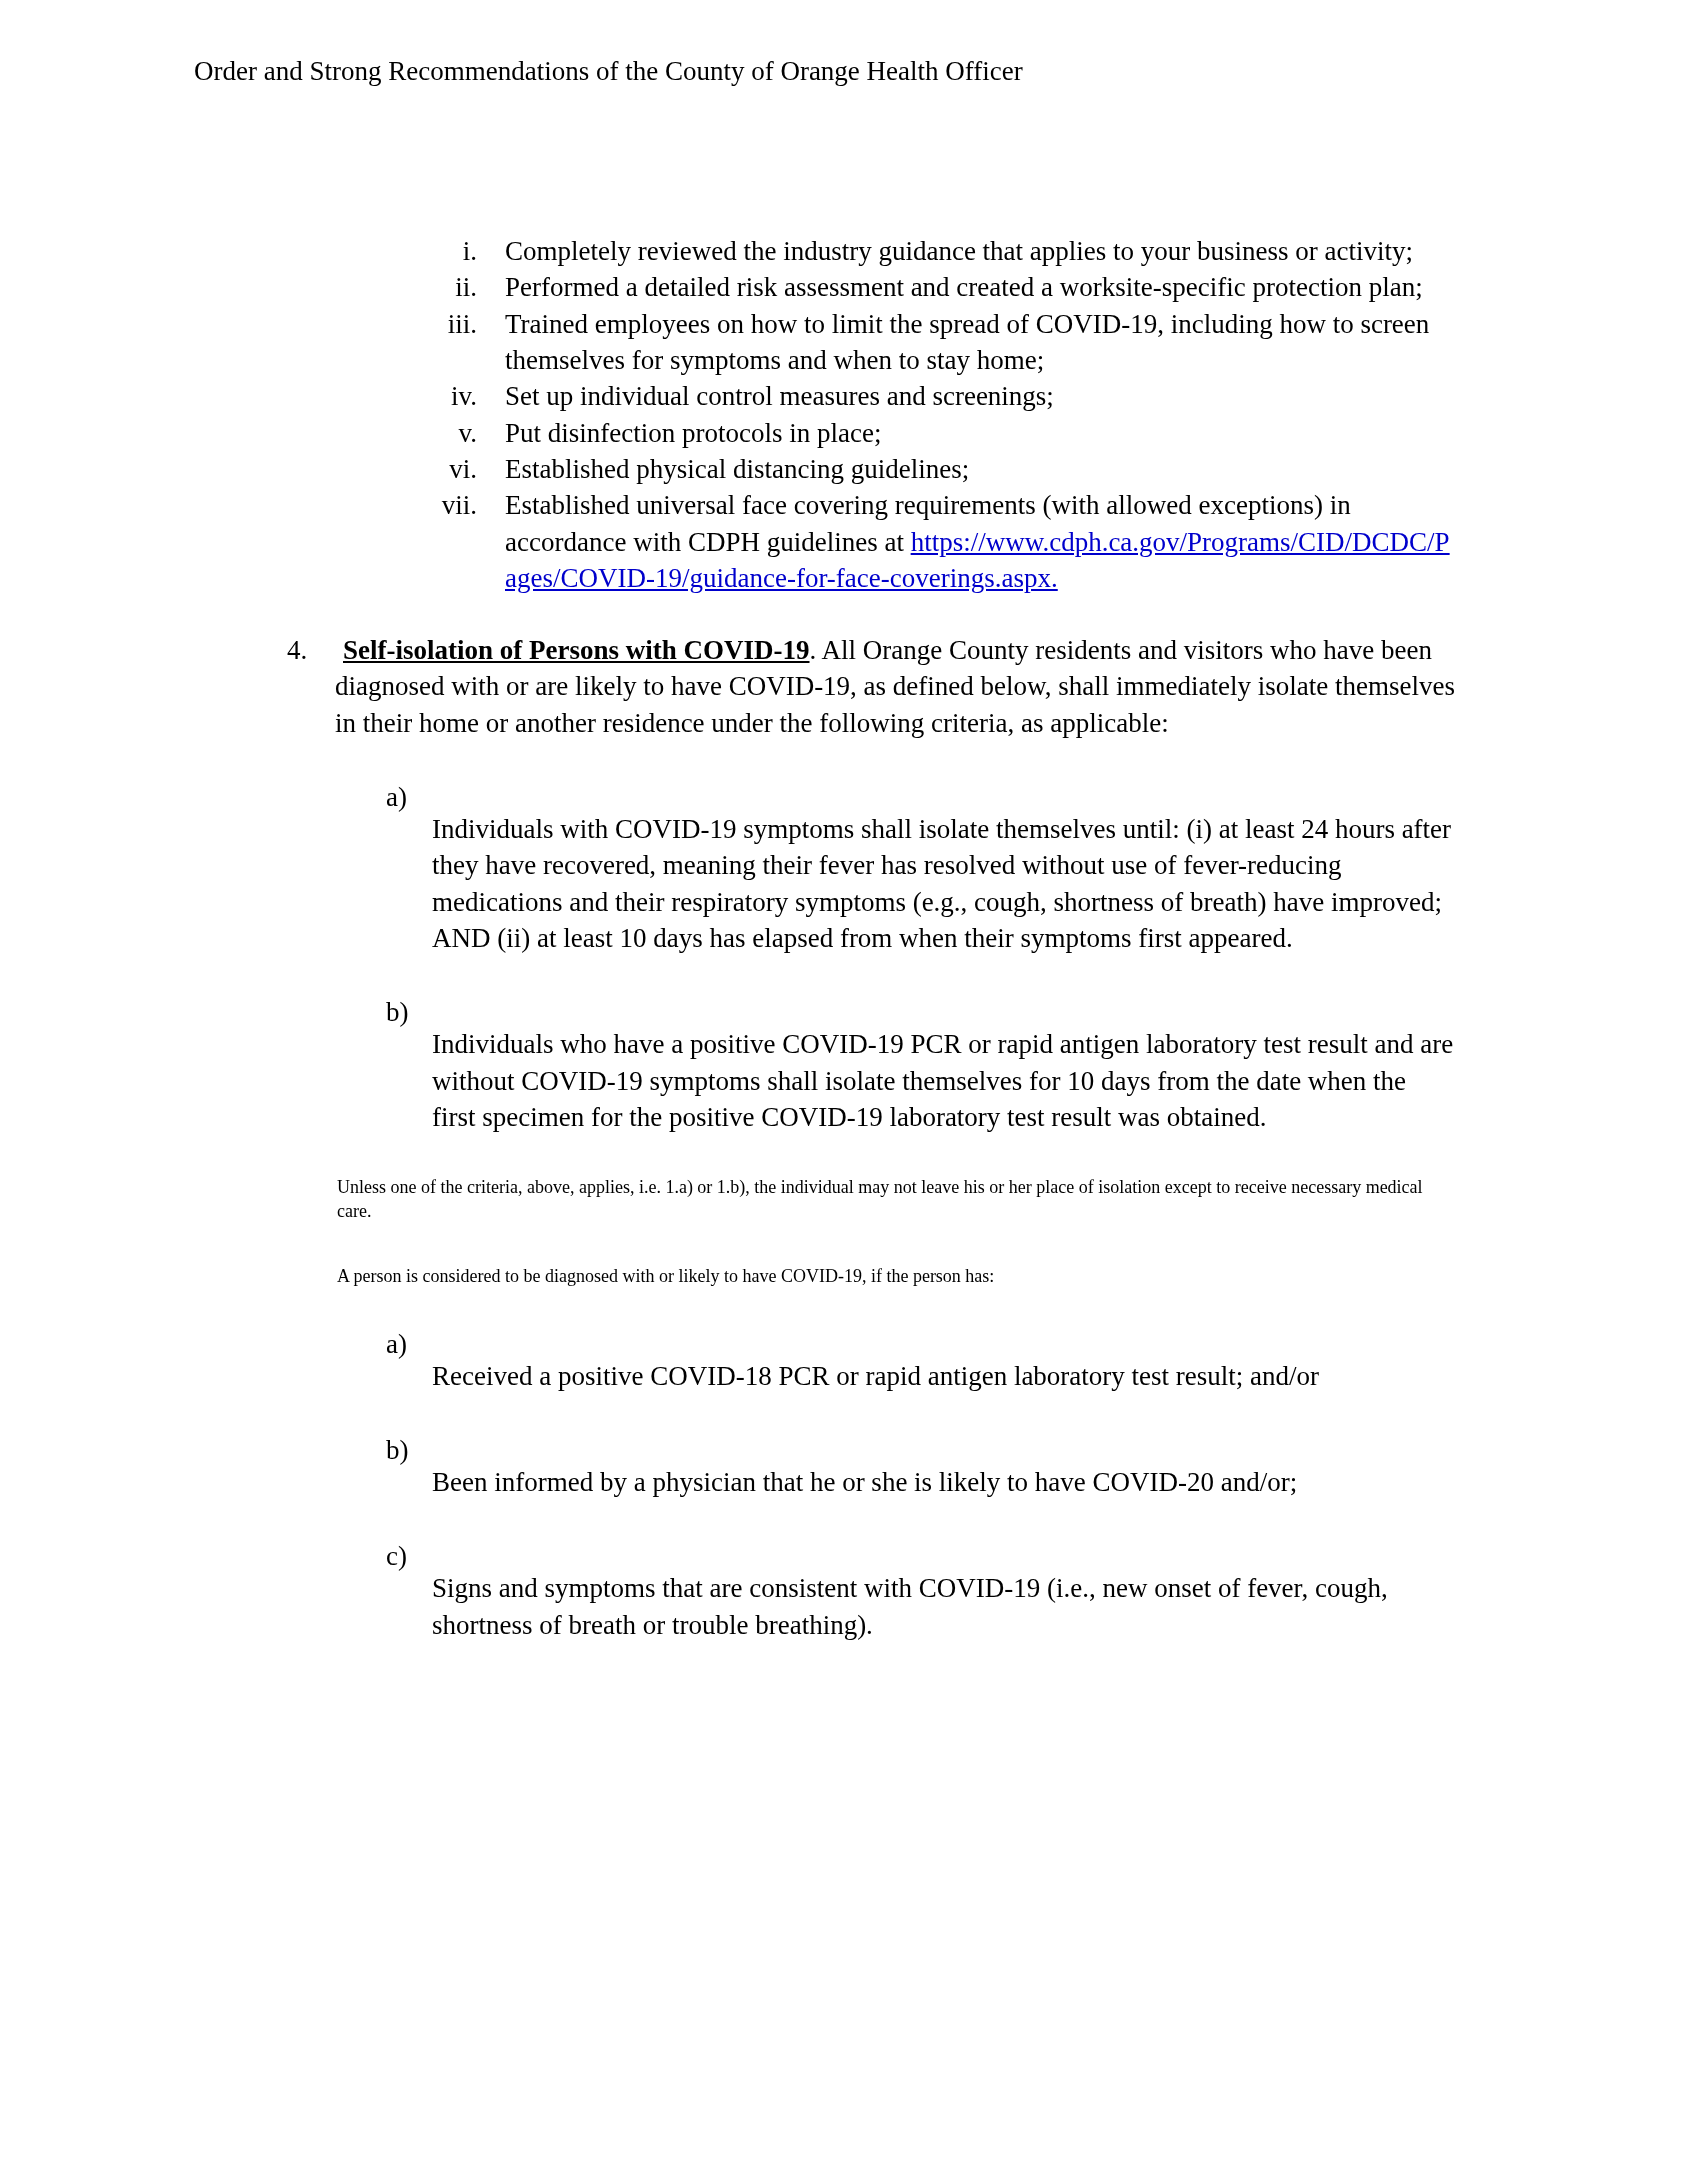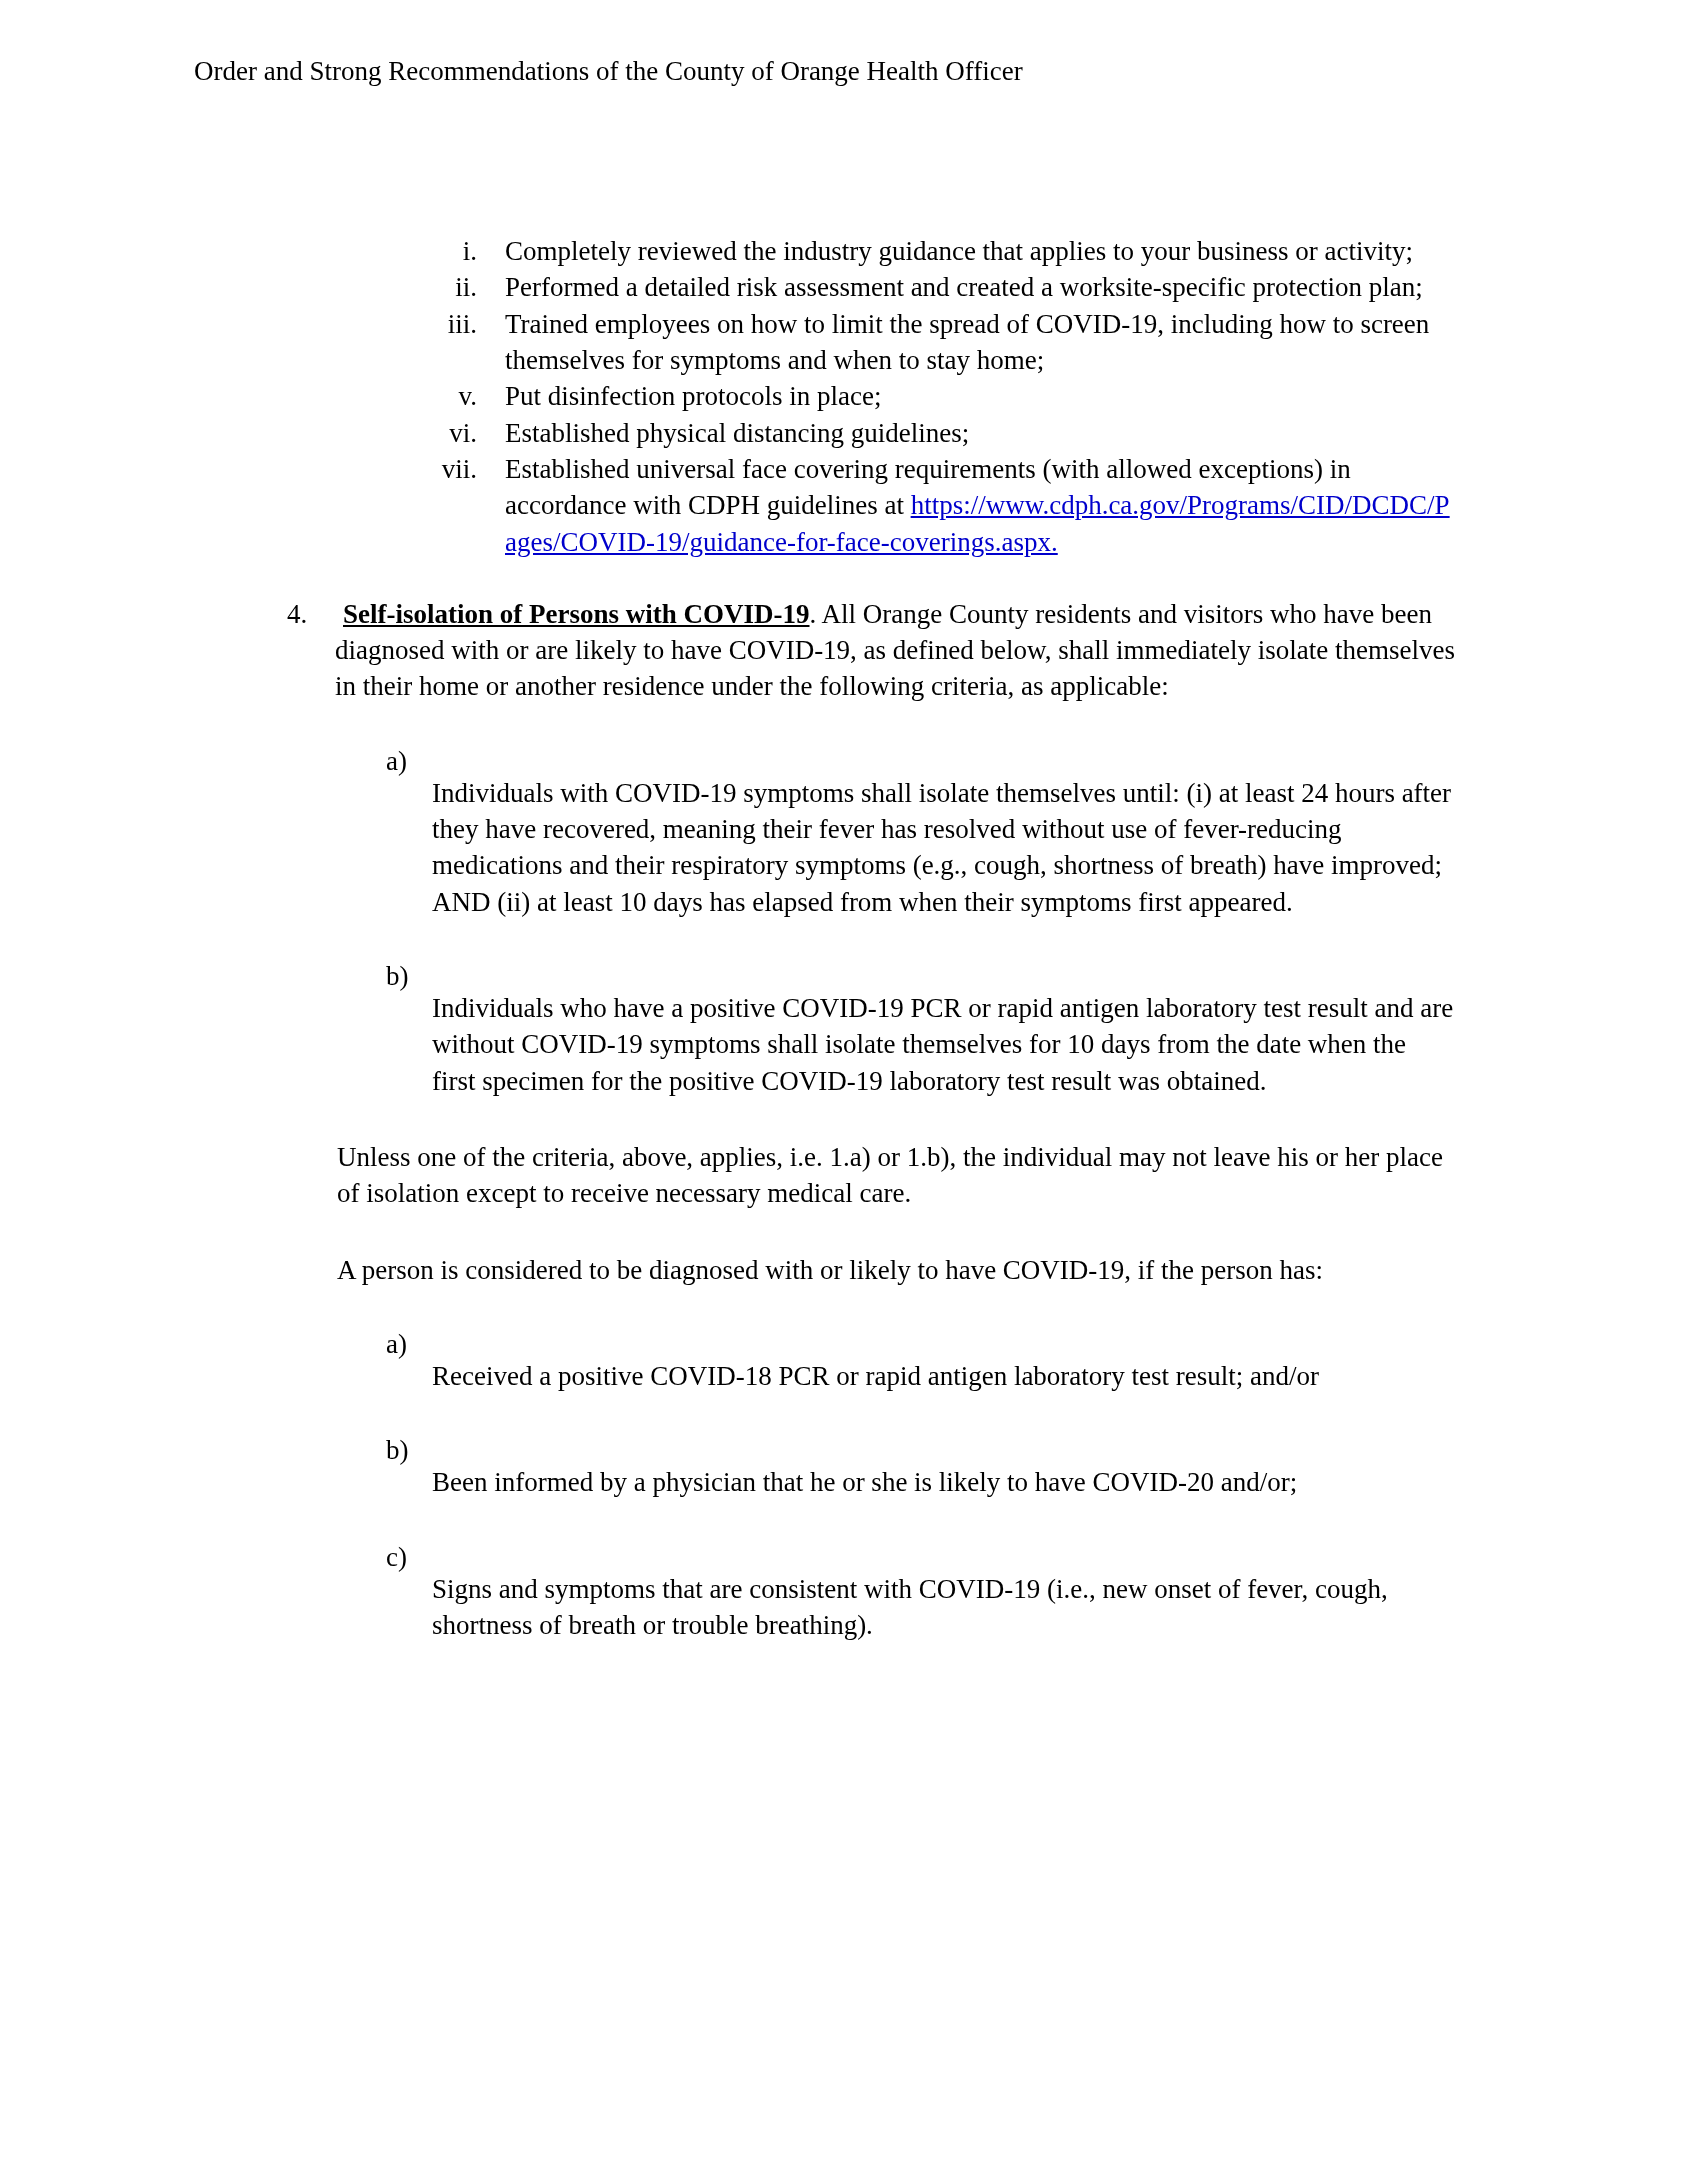--- a/index.html
+++ b/index.html
@@ -127,21 +127,21 @@
   .letter-text {
     flex: 1 1 auto;
     text-align: left;
     margin-top: 32px;
   }
 
   
   .indent-para {
     margin-left: 337px;
     width: 1119px;
-    font-size: 27px;
+    font-size: 18px;
     line-height: 1.345;
     margin-top: 40px;
     text-align: left;
   }
 </style>
 </head>
 <body>
 
 <div class="page">
 
@@ -156,20 +156,24 @@
         <span class="roman-marker">i.</span>
         <span class="roman-text">Completely reviewed the industry guidance that applies to your business or activity;</span>
       </li>
       <li>
         <span class="roman-marker">ii.</span>
         <span class="roman-text">Performed a detailed risk assessment and created a worksite-specific protection plan;</span>
       </li>
       <li>
         <span class="roman-marker">iii.</span>
         <span class="roman-text">Trained employees on how to limit the spread of COVID-19, including how to screen themselves for symptoms and when to stay home;</span>
+      </li>
+      <li>
+        <span class="roman-marker">iv.</span>
+        <span class="roman-text">Set up individual control measures and screenings;</span>
       </li>
       <li>
         <span class="roman-marker">v.</span>
         <span class="roman-text">Put disinfection protocols in place;</span>
       </li>
       <li>
         <span class="roman-marker">vi.</span>
         <span class="roman-text">Established physical distancing guidelines;</span>
       </li>
       <li>

